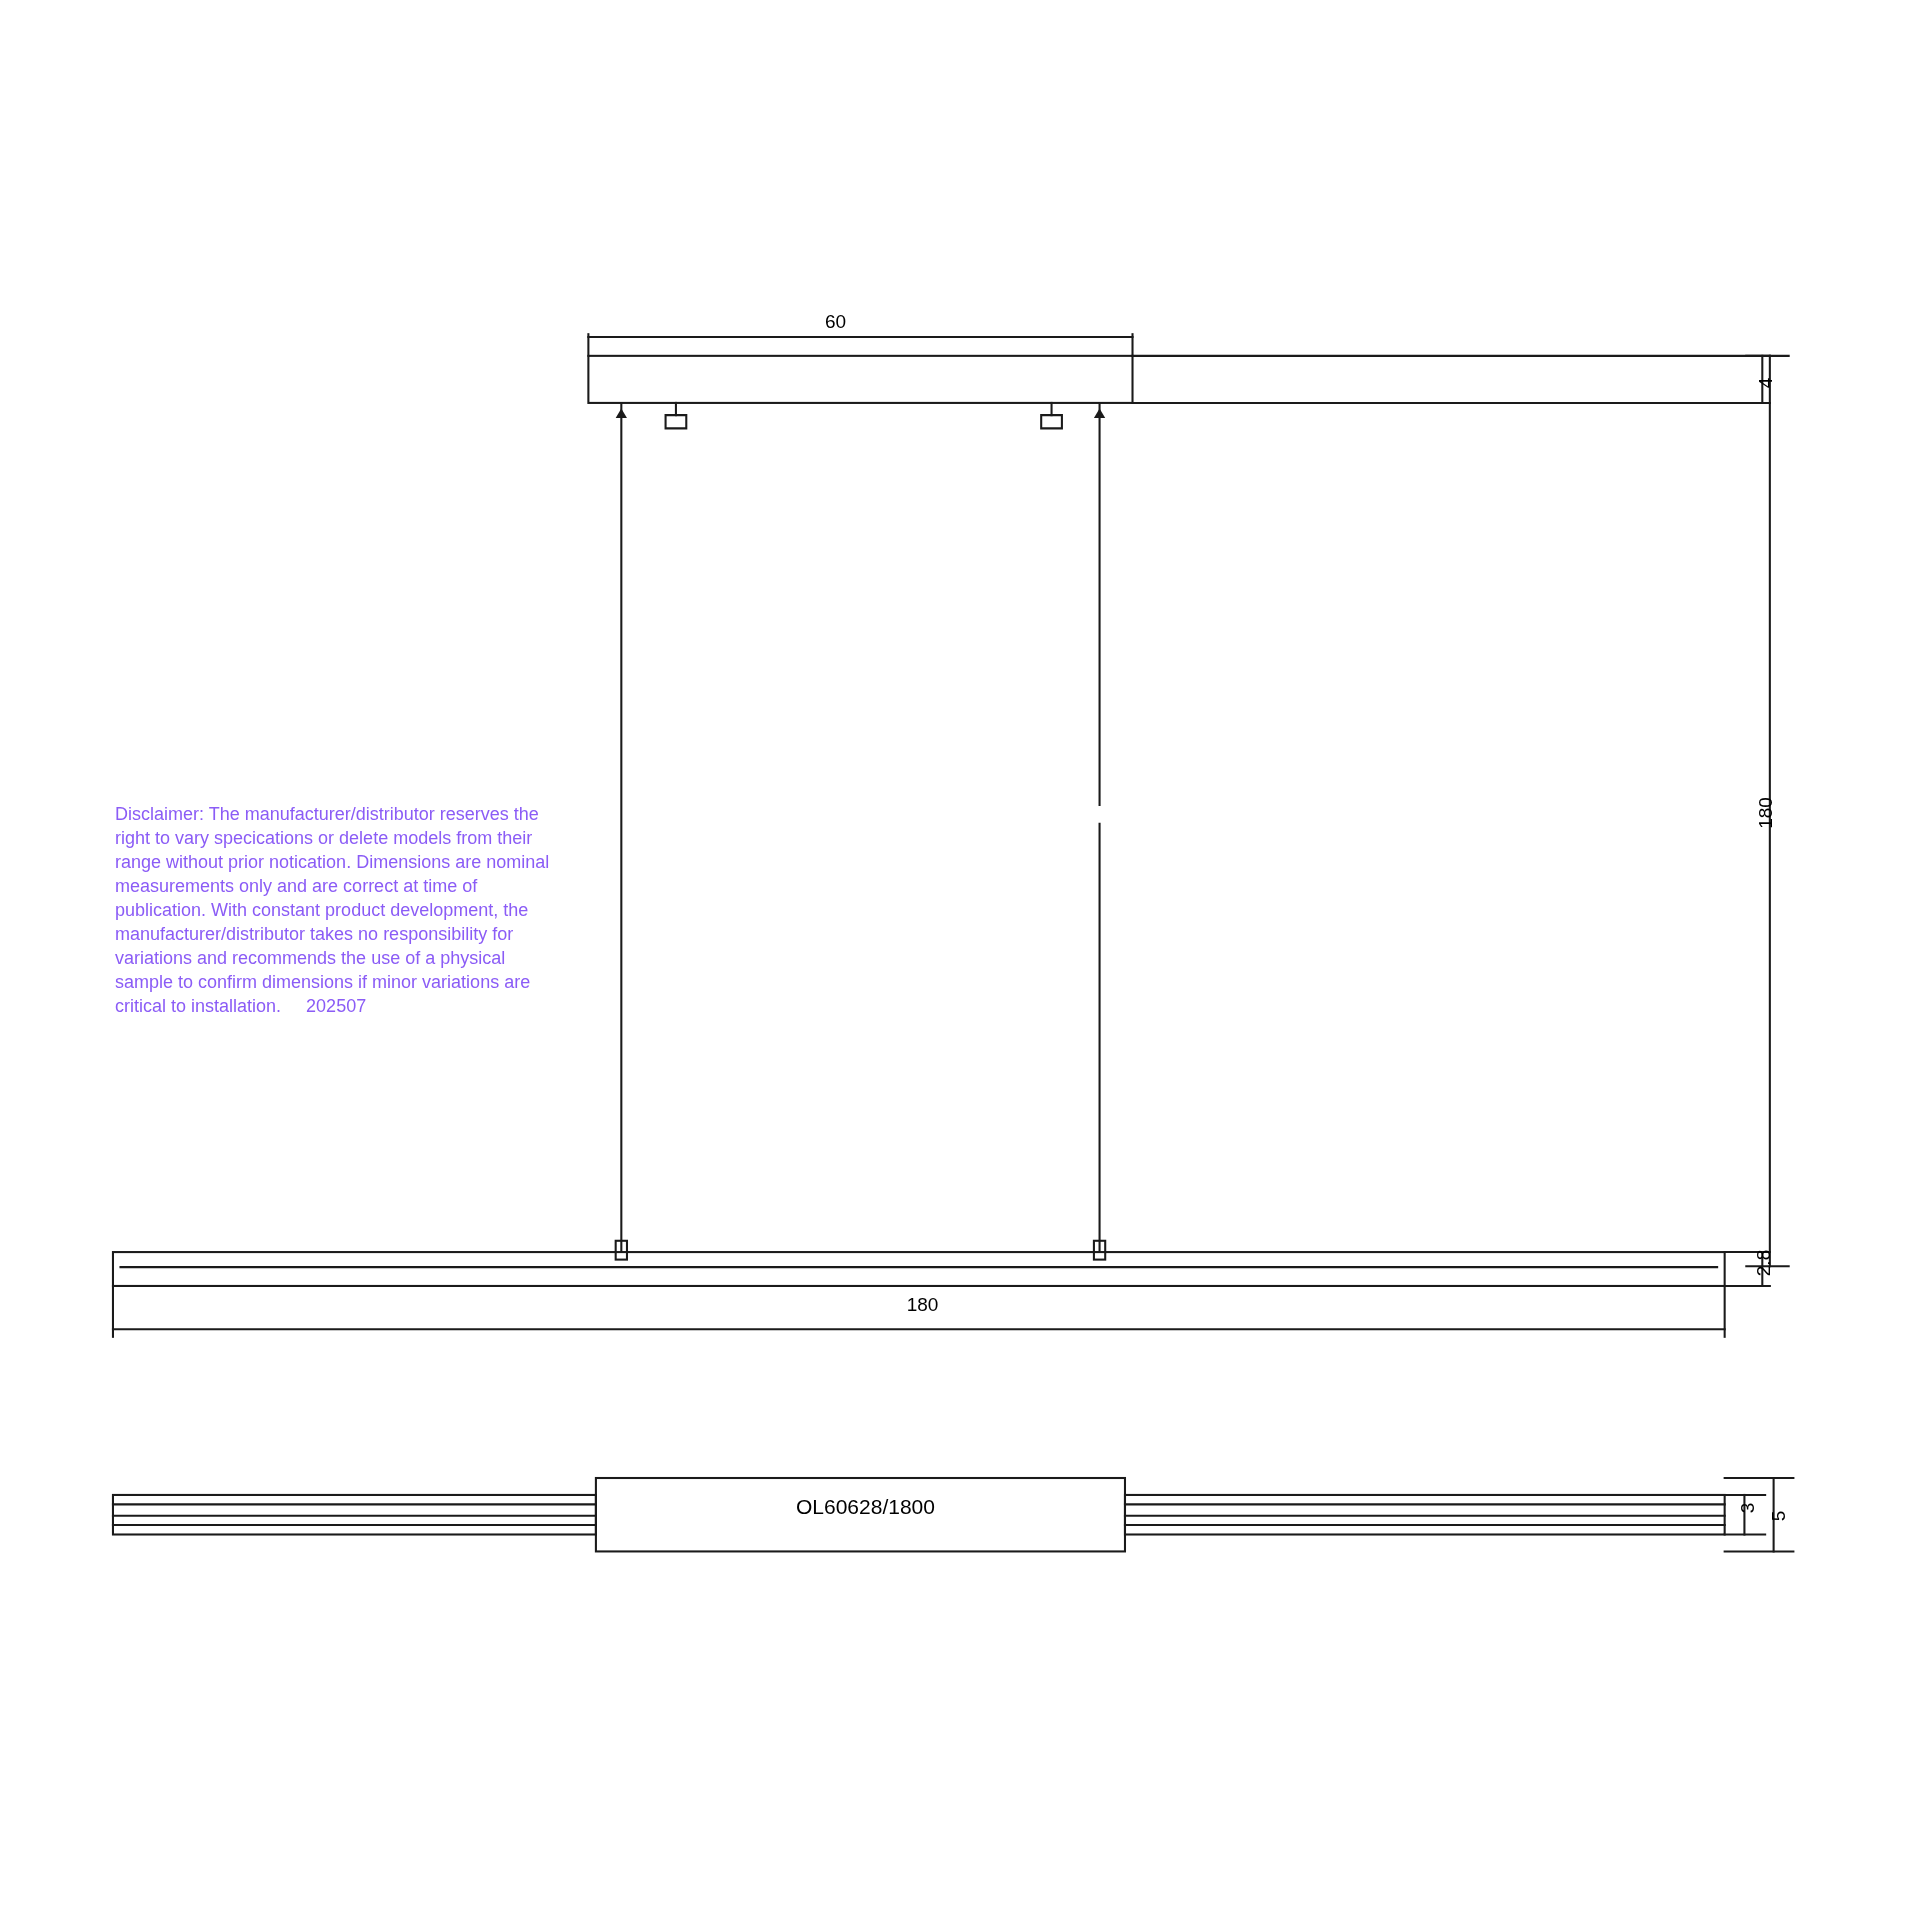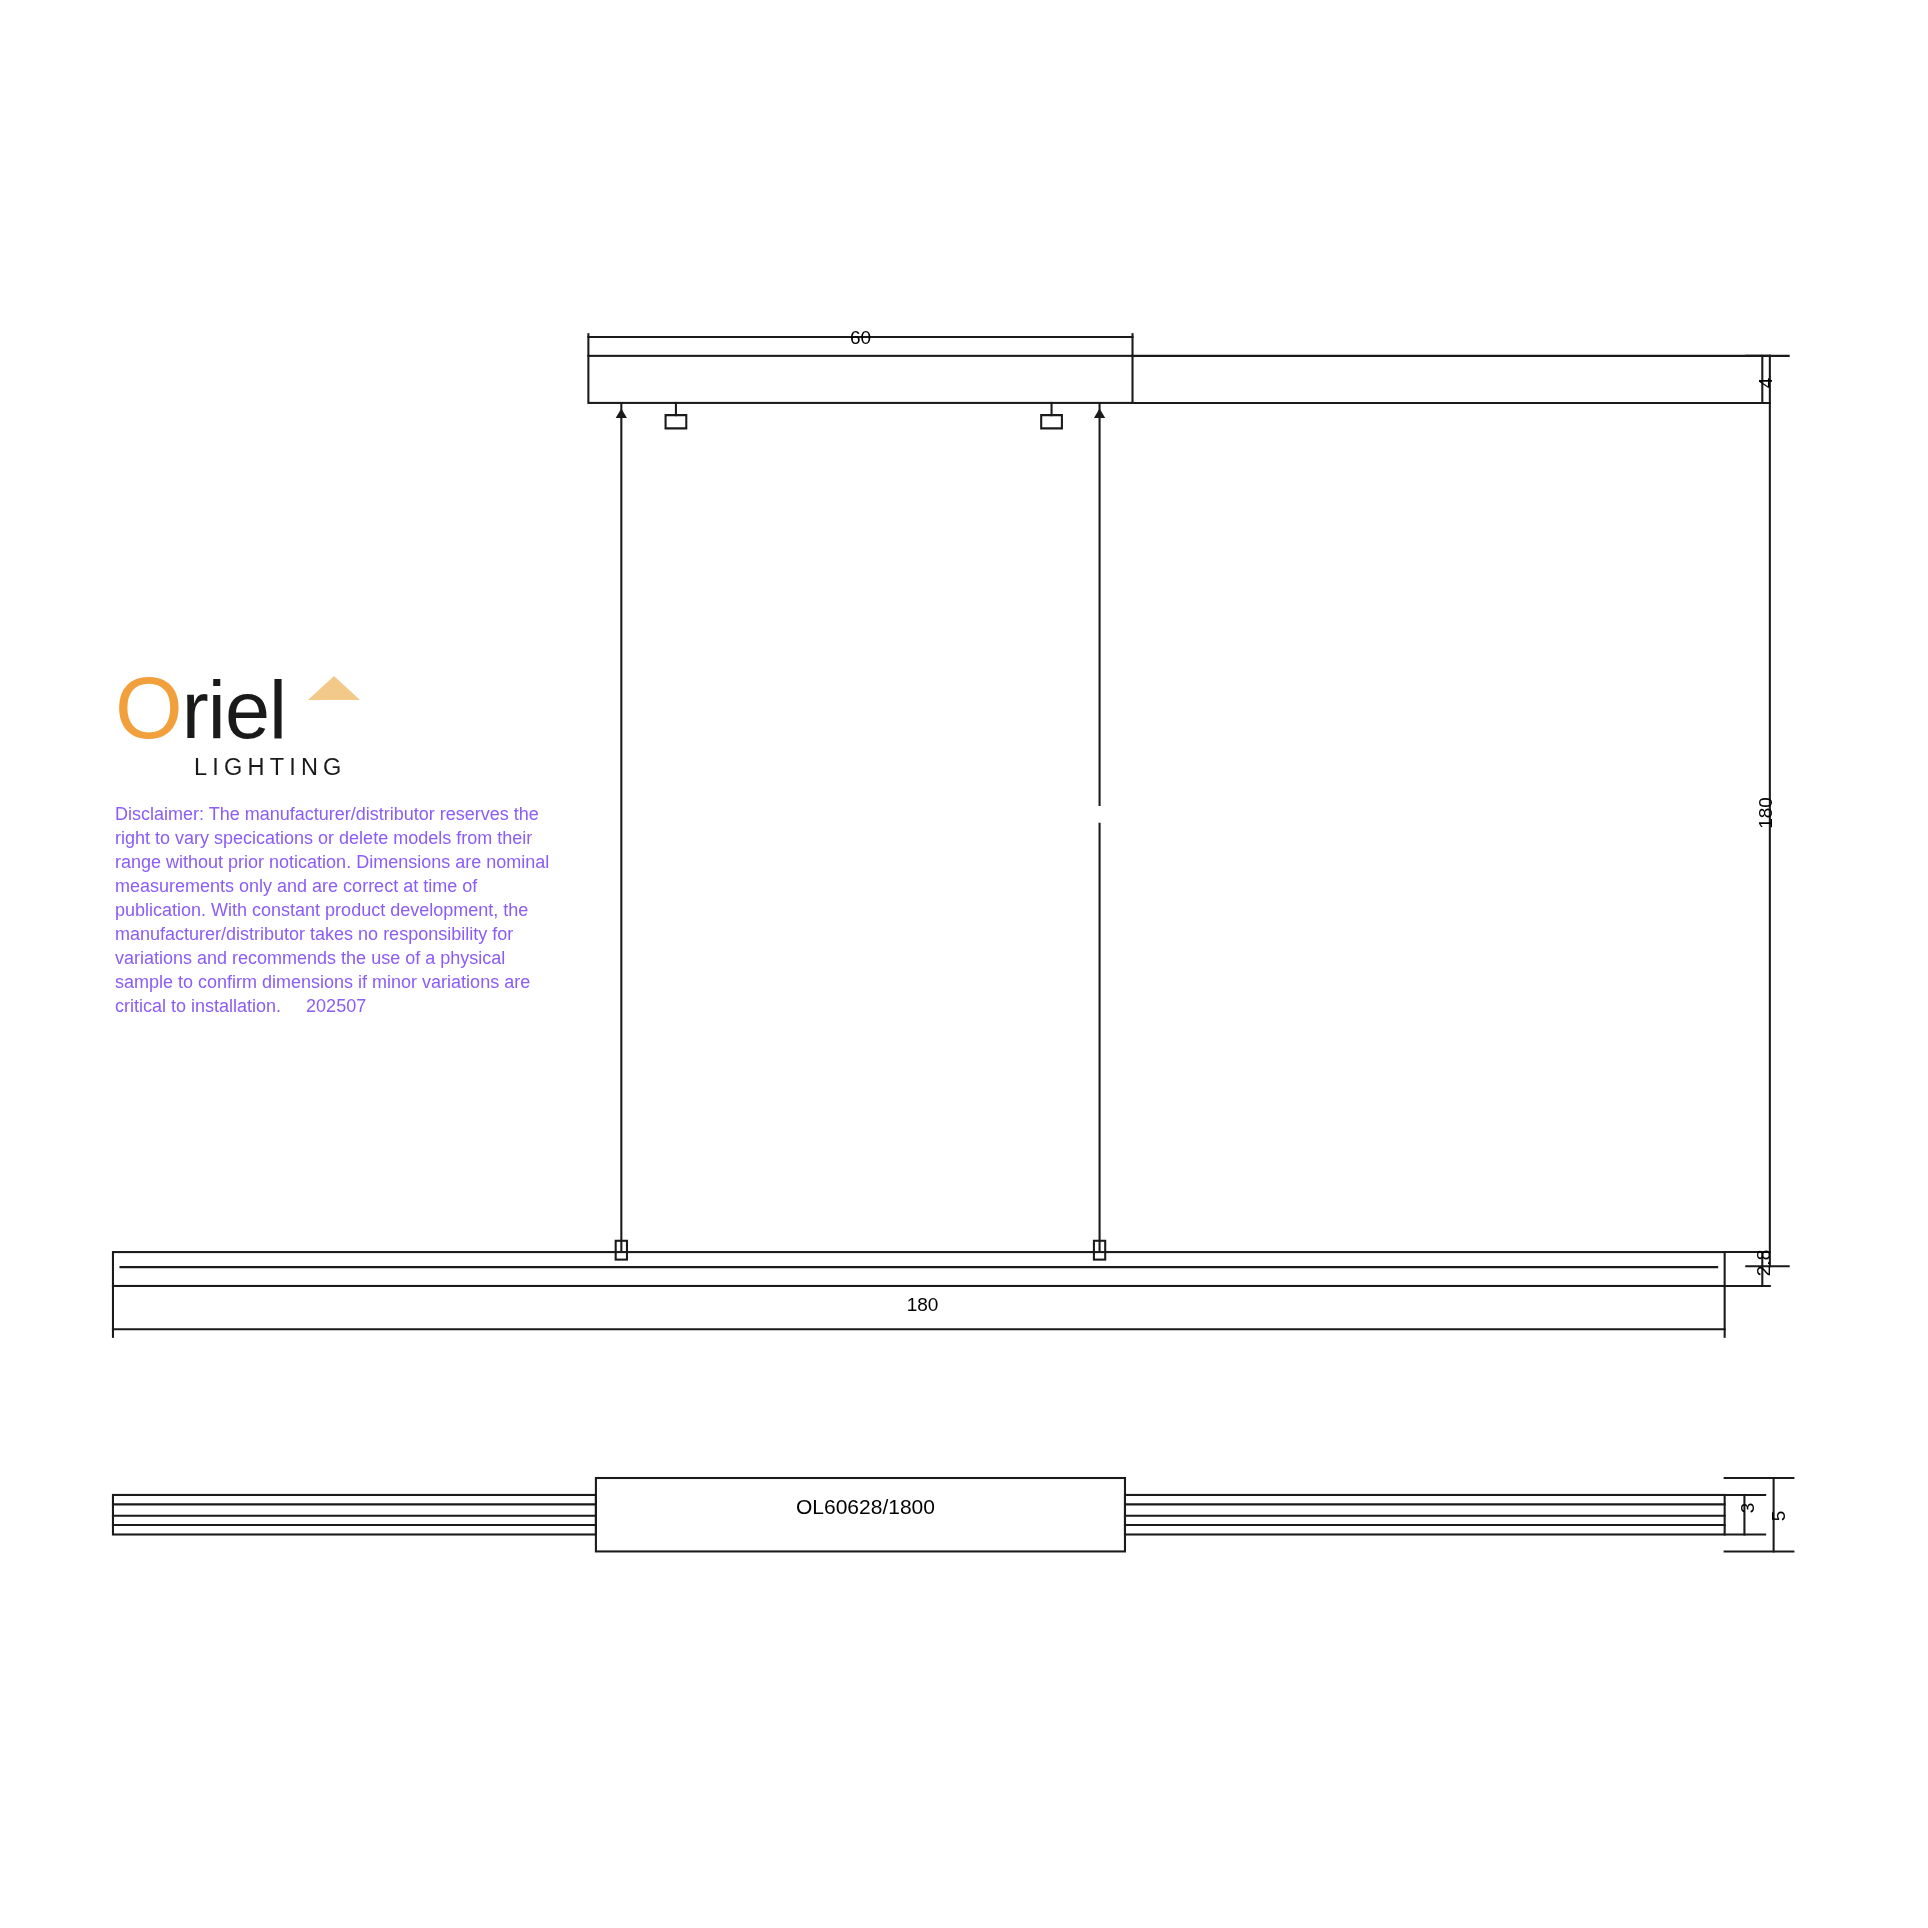--- a/index.html
+++ b/index.html
@@ -163,29 +163,24 @@
       <line x1="1832" y1="1630" x2="1875" y2="1630"></line>
       <line x1="1853" y1="1588" x2="1853" y2="1630"></line>
 
       <line x1="1832" y1="1570" x2="1905" y2="1570"></line>
       <line x1="1832" y1="1648" x2="1905" y2="1648"></line>
       <line x1="1884" y1="1570" x2="1884" y2="1648"></line>
 
     </g>
   </svg>
 
-  <div class="brand">
-    <div class="brand-word"><span class="brand-o">O</span><span>riel</span></div>
-    <div class="brand-shade"></div>
-    <div class="brand-sub">LIGHTING</div>
-  </div>
 
   <div class="disclaimer"><span>Disclaimer: The manufacturer/distributor reserves the right to vary specications or delete models from their range without prior notication. Dimensions are nominal measurements only and are correct at time of publication. With constant product development, the manufacturer/distributor takes no responsibility for variations and recommends the use of a physical sample to confirm dimensions if minor variations are critical to installation.</span>&nbsp;&nbsp;&nbsp;&nbsp;&nbsp;<span>202507</span></div>
 
-  <div class="dimlabel" style="left:823px; top:311px; width:75px;margin-top:16px;">60</div>
+  <div class="dimlabel" style="left:798px; top:311px; width:75px;">60</div>
 
   <div class="dimlabel vert" style="left:1766px; top:372px; width:56px; margin-left:-28px;">4</div>
 
   <div class="dimlabel vert" style="left:1766px; top:802px; width:75px; margin-left:-38px;">180</div>
 
   <div class="dimlabel vert" style="left:1764px; top:1252px; width:75px; margin-left:-38px;">2.8</div>
 
   <div class="dimlabel" style="left:885px; top:1294px; width:75px;">180</div>
 
   <div class="dimlabel vert" style="left:1747px; top:1497px; width:47px; margin-left:-23.5px;">3</div>

